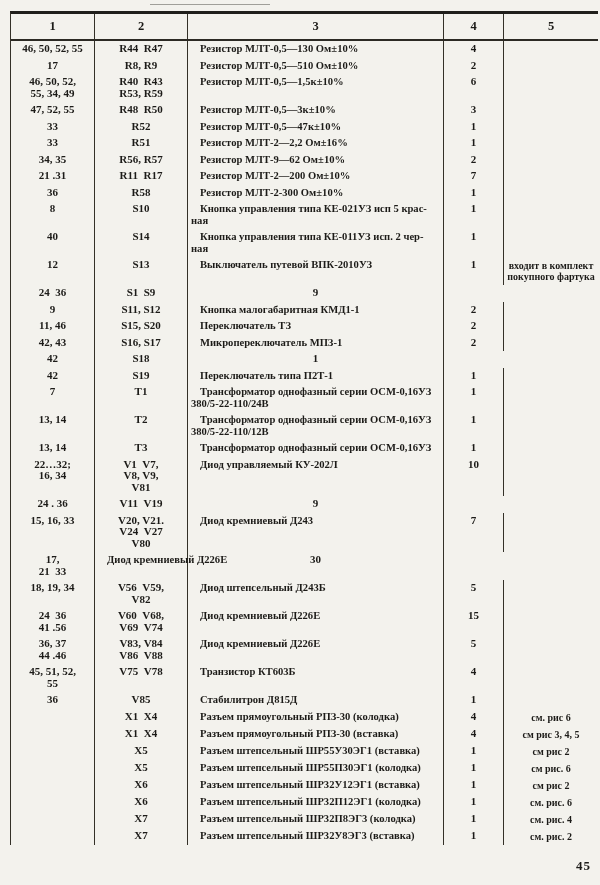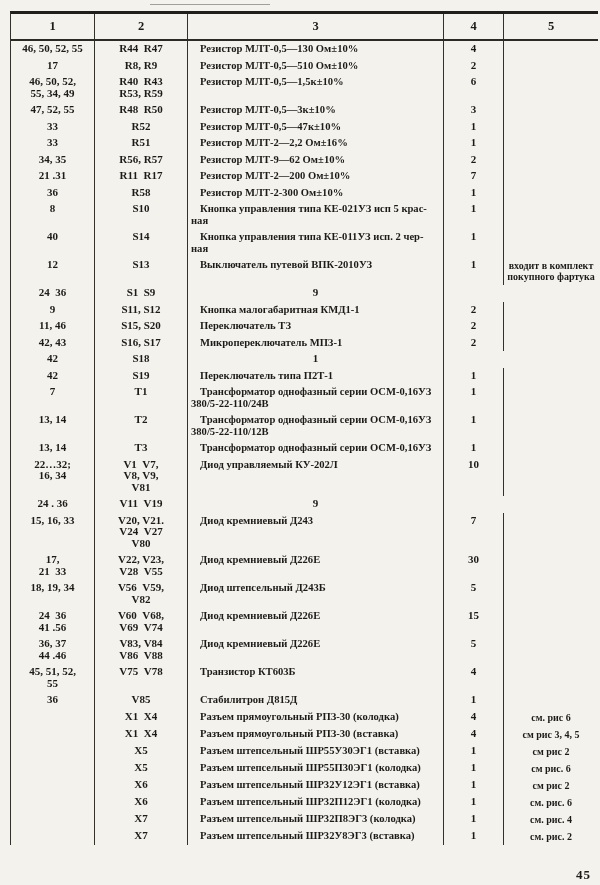--- a/index.html
+++ b/index.html
@@ -32,21 +32,21 @@
   .tbody .cell{
     padding:2px 2px 3px;
     font-size:11px;font-weight:bold;line-height:11.5px;
   }
   .tbody .c1,.tbody .c2,.tbody .c4{text-align:center;}
   .tbody .c3{font-size:10.6px;padding-left:3px;padding-right:1px;font-family:Liberation Serif, serif;}
   .tbody .c3 div{white-space:nowrap;}
   .tbody .c3 div:first-child{text-indent:9px;}
   .tbody .c5{text-align:center;font-size:10px;line-height:11px;padding-top:3px;}
   .page-number{
-    position:absolute;right:9px;bottom:2px;
+    position:absolute;right:9px;bottom:11px;
     font-size:13px;font-weight:bold;letter-spacing:1px;
   }
 </style>
 </head>
 <body>
 
 <div class="page">
   <div class="artifact-rule"></div>
 
   <div class="parts-table">
@@ -397,24 +397,20 @@
           </div>
     <div class="cell c4">7</div>
     <div class="cell c5"></div>
   </div>
 
   <div class="grid-row trow">
     <div class="cell c1">
             <div>17,</div>
             <div>21&nbsp;&nbsp;33</div>
           </div>
-    <div class="cell c2">
-            <div>V22, V23,</div>
-            <div>V28&nbsp;&nbsp;V55</div>
-          </div>
     <div class="cell c3">
             <div>Диод кремниевый Д226Е</div>
           </div>
     <div class="cell c4">30</div>
     <div class="cell c5"></div>
   </div>
 
   <div class="grid-row trow">
     <div class="cell c1">
             <div>18, 19, 34</div>

